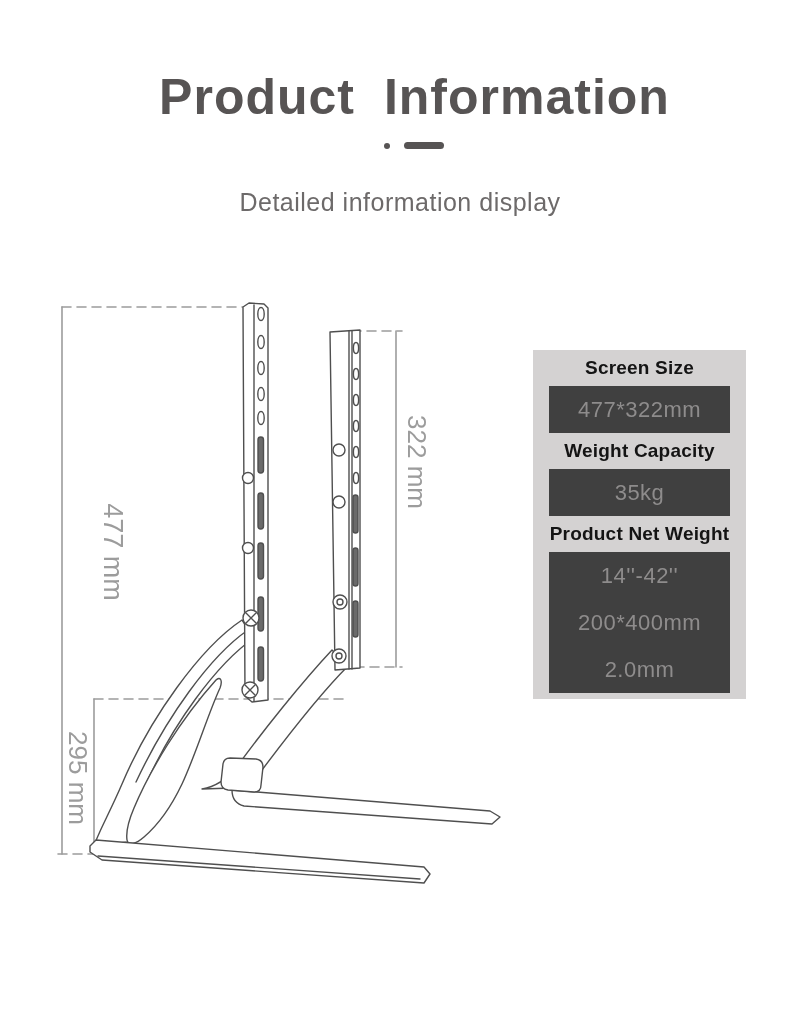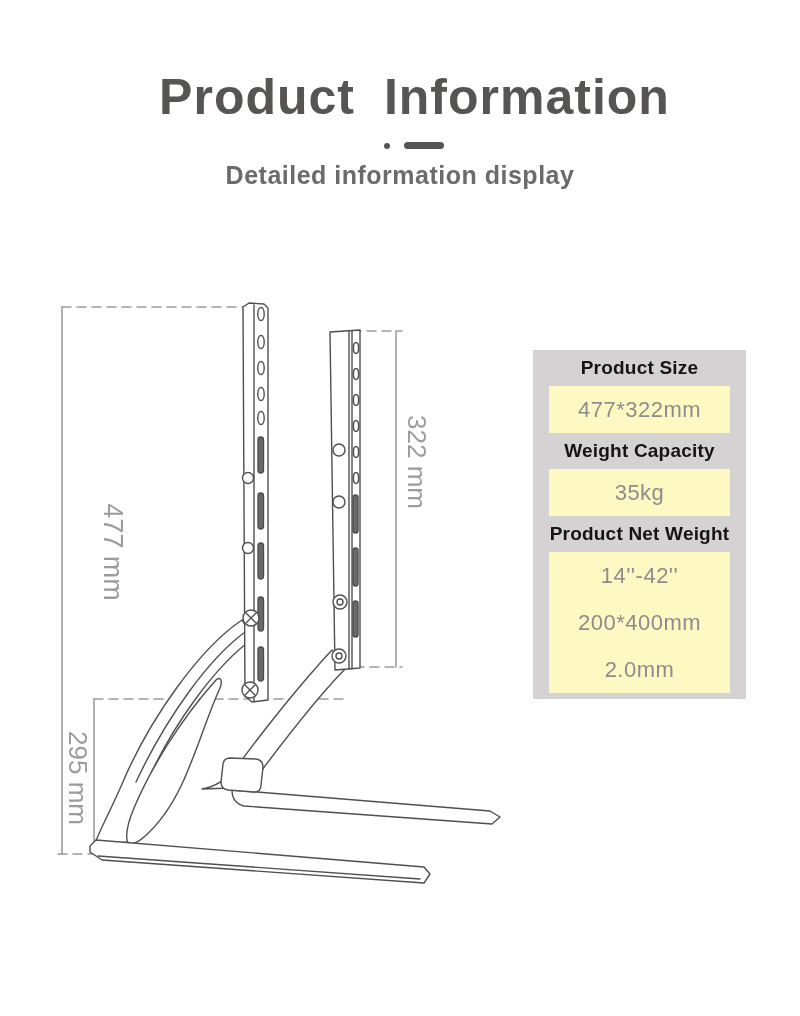--- a/index.html
+++ b/index.html
@@ -24,42 +24,42 @@
     padding-left:29px;
   }
   .divider{
     position:absolute;top:142px;left:0;width:800px;
     display:flex;justify-content:center;align-items:center;gap:14px;
     transform:translateX(14px);
   }
   .divider .dot{width:6px;height:6px;border-radius:50%;background:var(--title-color);}
   .divider .dash{width:40px;height:7px;border-radius:4px;background:var(--title-color);}
   .subtitle{
-    position:absolute;top:161px;left:0;width:800px;
+    position:absolute;top:188px;left:0;width:800px;
     text-align:center;
-    font-size:25px;font-weight:700;letter-spacing:0.5px;
+    font-size:25px;font-weight:400;letter-spacing:0.5px;
     color:var(--subtitle-color);
   }
 
   .diagram{position:absolute;left:30px;top:290px;width:500px;height:620px;}
 
   .spec-table{
     position:absolute;left:533px;top:350px;width:213px;
     background:var(--table-bg);
     padding-bottom:6px;
   }
   .spec-header{
     height:36px;display:flex;align-items:center;justify-content:center;
     background:var(--table-bg);
     font-size:19px;font-weight:bold;color:var(--header-text);
     letter-spacing:0.2px;
   }
   .spec-value{
     height:47px;margin:0 16px;display:flex;align-items:center;justify-content:center;
-    background:#fef9c3;
+    background:#404040;
     font-size:22px;font-weight:400;color:var(--value-text);
     letter-spacing:0.5px;
   }
 </style>
 </head>
 <body>
 
 <div class="page">
 
   <div class="title">Product Information</div>
@@ -169,21 +169,21 @@
     </g>
 
     <g fill="#9c9c9c" font-family="Liberation Sans, sans-serif" text-anchor="middle">
       <text font-size="27" transform="translate(74,262) rotate(90)">477 mm</text>
       <text font-size="26" transform="translate(39,488) rotate(90)">295 mm</text>
       <text font-size="26" transform="translate(378,172) rotate(90)">322 mm</text>
     </g>
   </svg>
 
   <div class="spec-table" id="spec-table">
-      <div class="spec-header">Product Size</div>
+      <div class="spec-header">Screen Size</div>
       <div class="spec-value">477*322mm</div>
       <div class="spec-header">Weight Capacity</div>
       <div class="spec-value">35kg</div>
       <div class="spec-header">Product Net Weight</div>
       <div class="spec-value">14''-42''</div>
       <div class="spec-value">200*400mm</div>
       <div class="spec-value">2.0mm</div>
     </div>
 
 </div>

